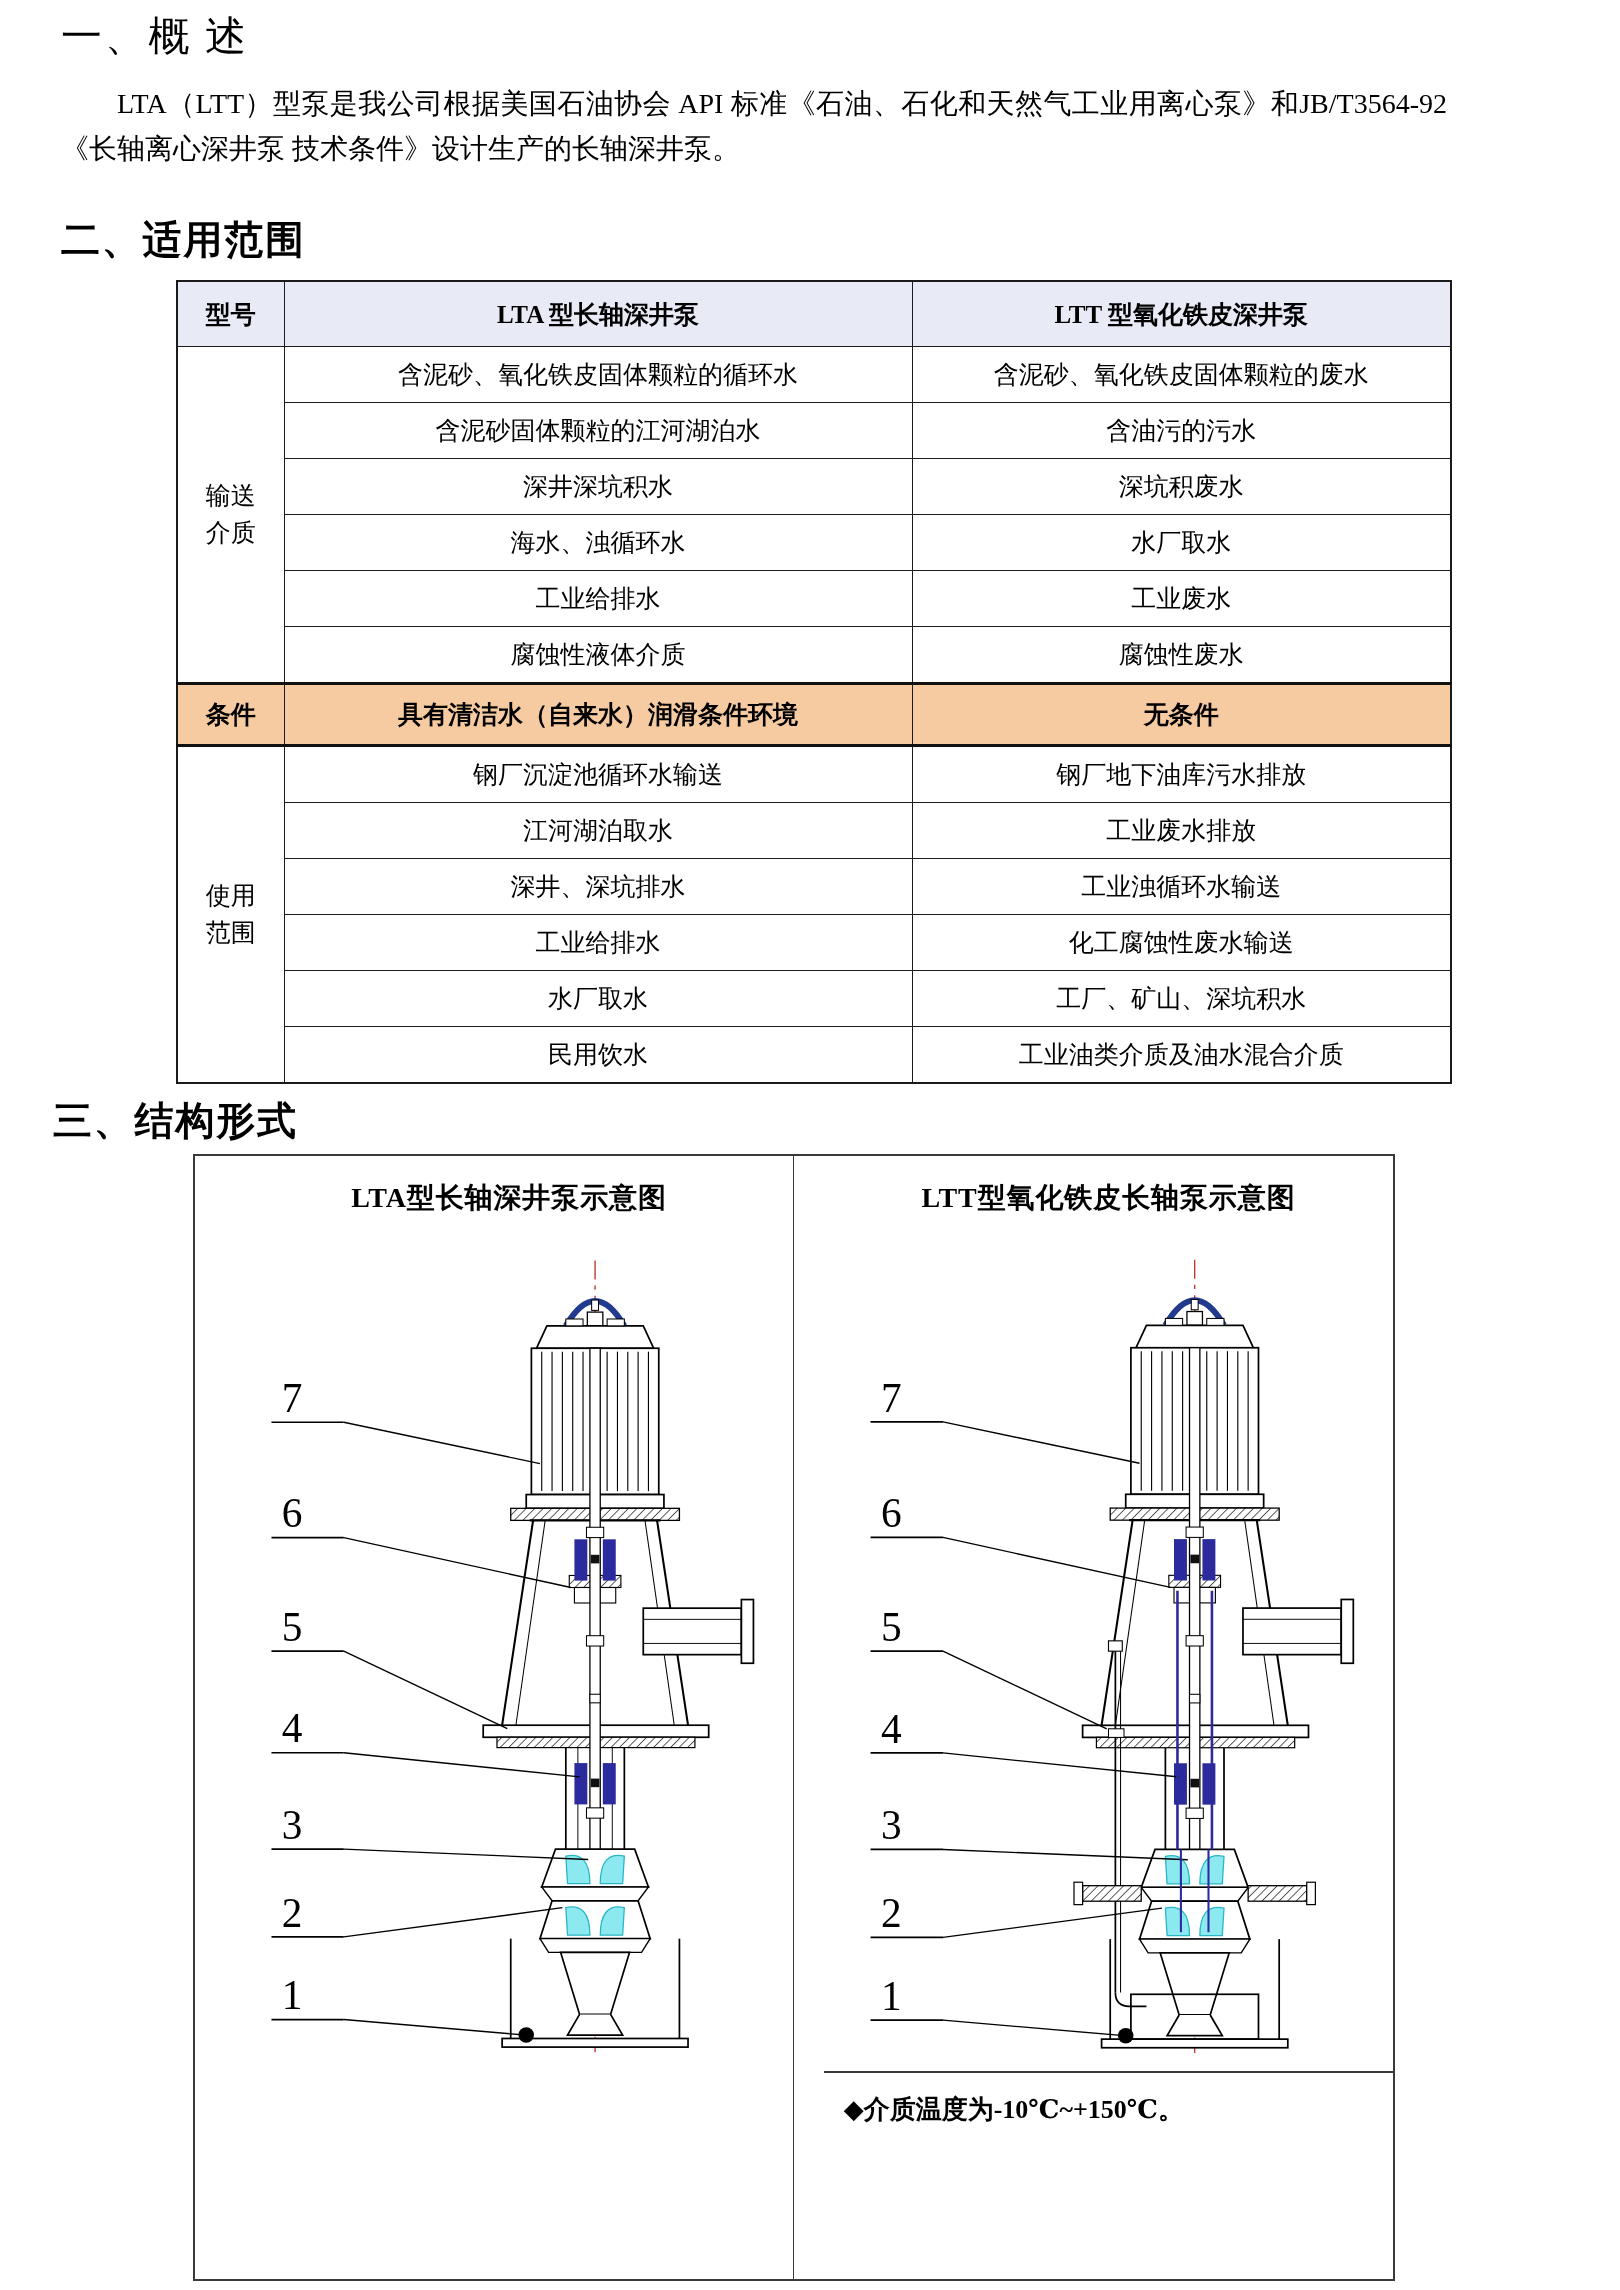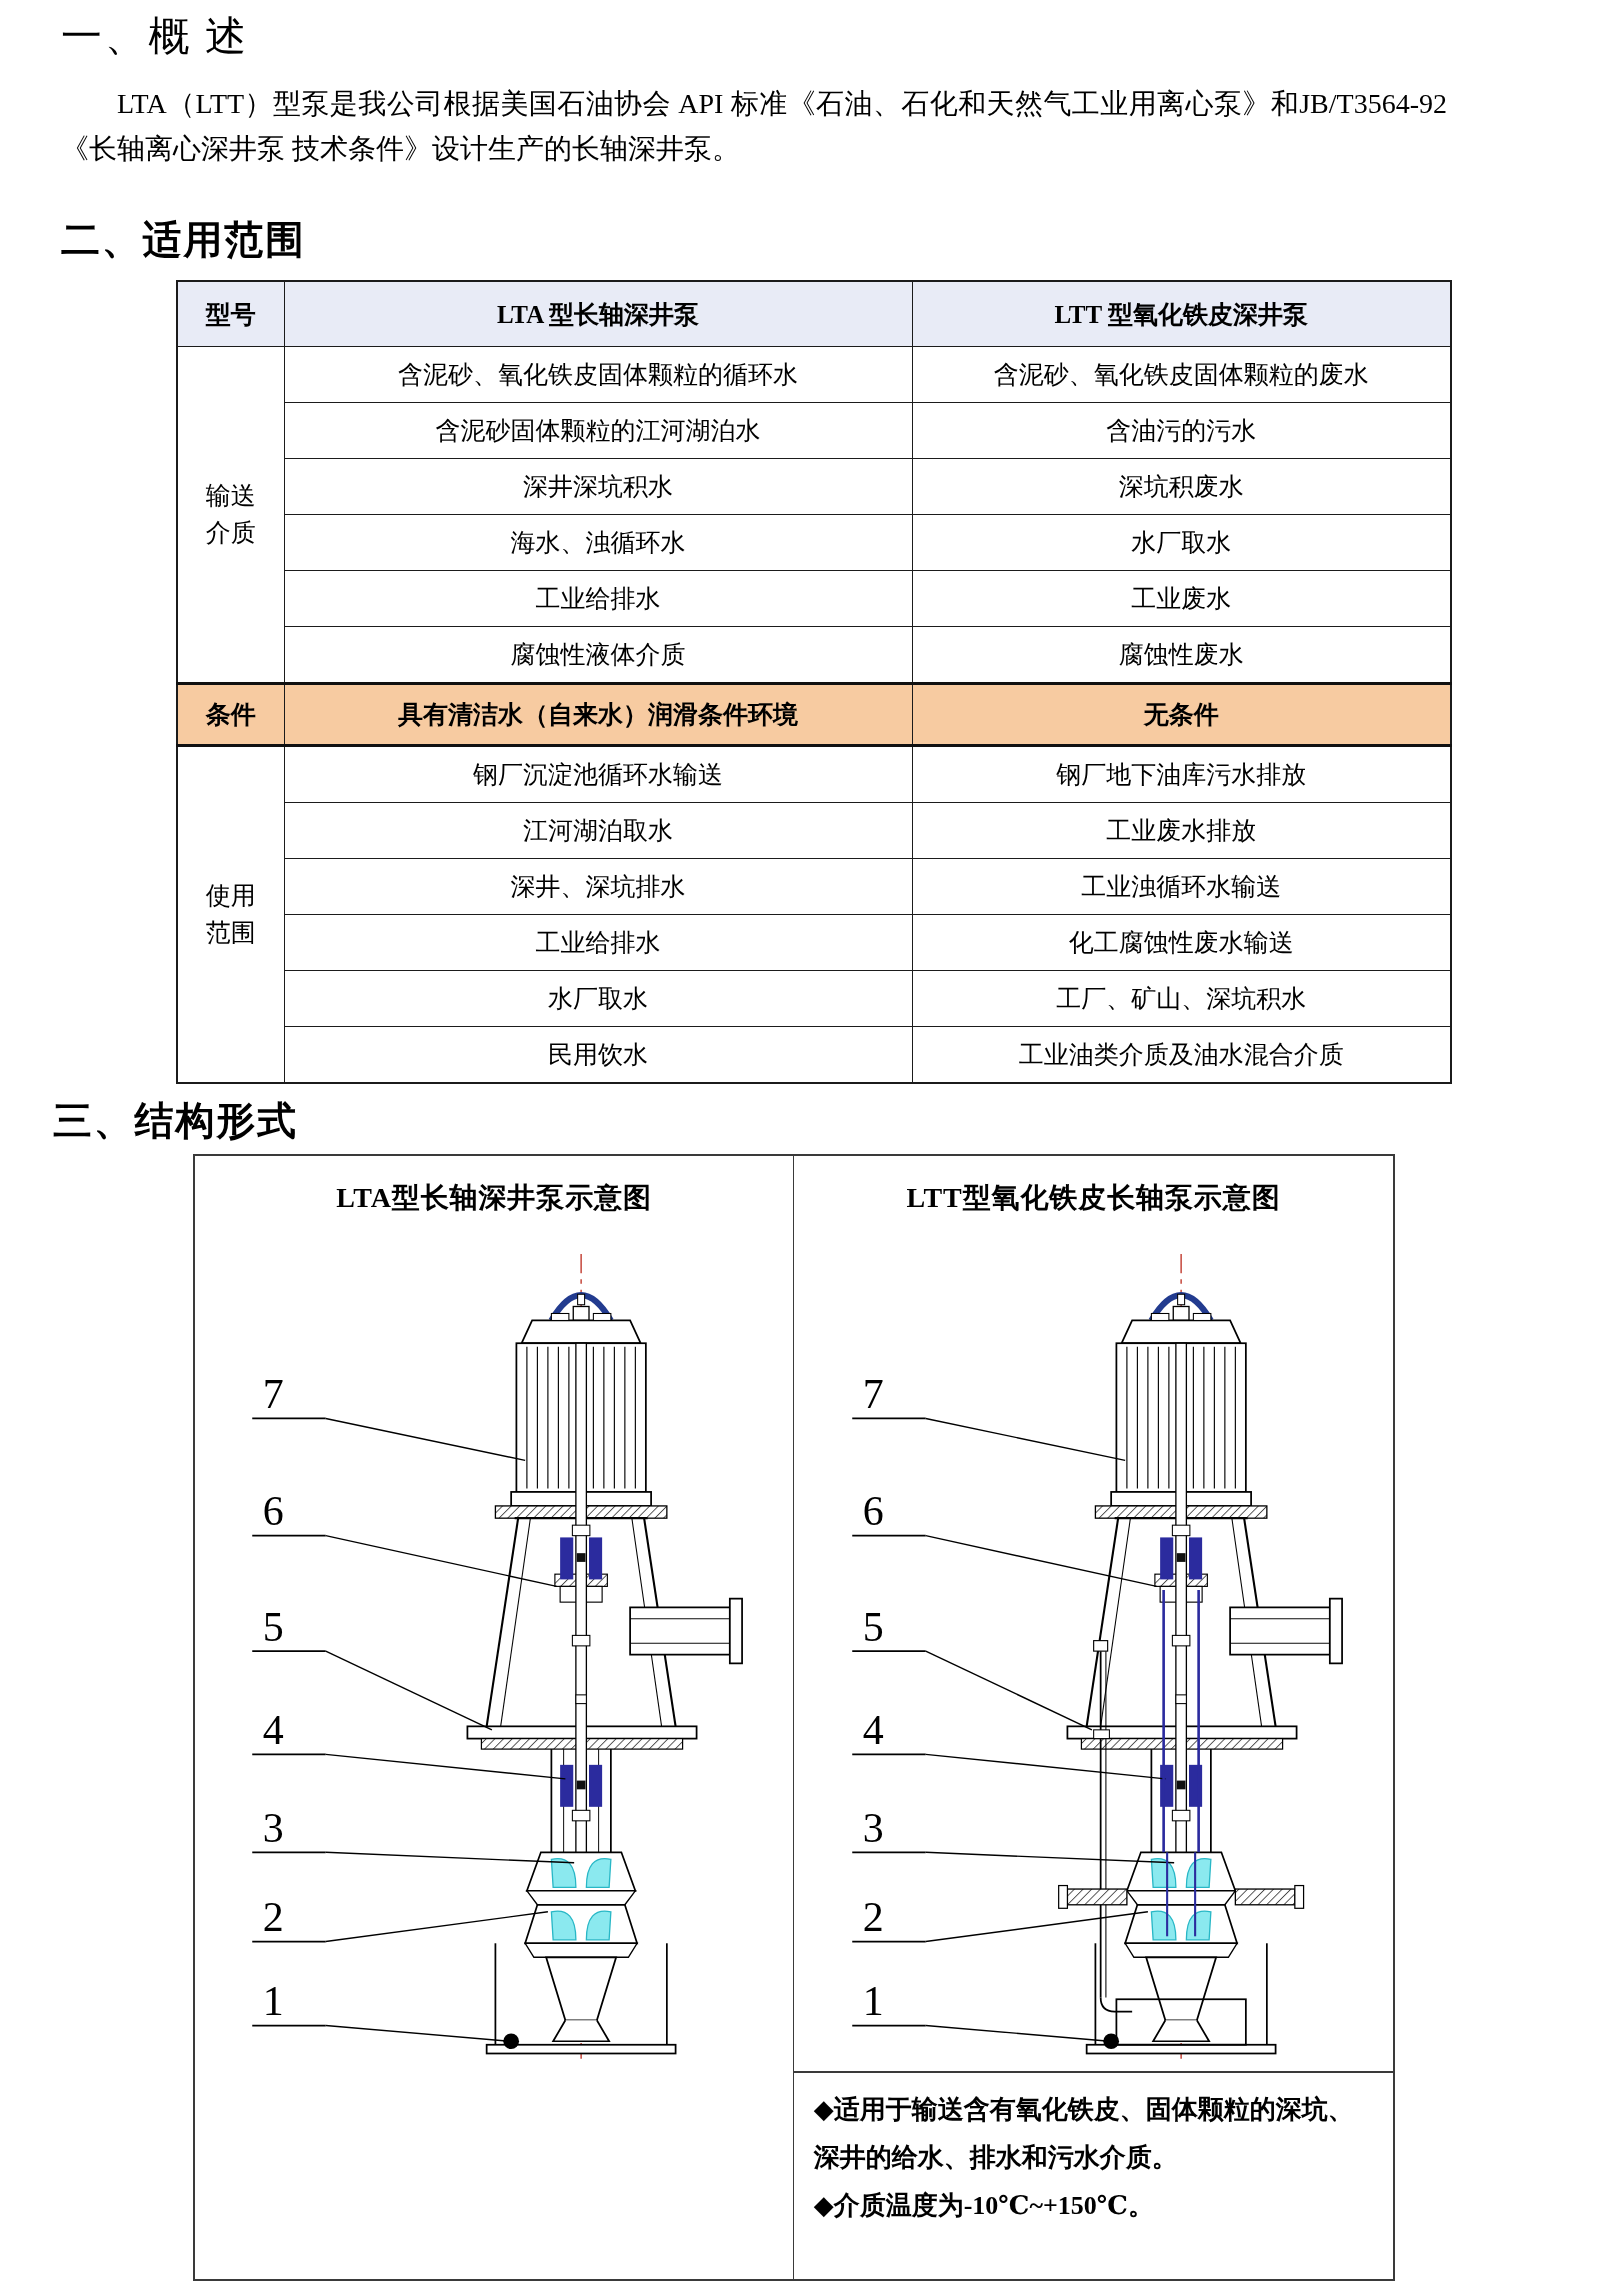--- a/index.html
+++ b/index.html
@@ -14,21 +14,21 @@
 
   .tablewrap{position:absolute;left:176px;top:280px;}
   table.apptable{border-collapse:collapse;table-layout:fixed;width:1274px;border:2.7px solid #1b1b1b;}
   table.apptable td,table.apptable th{border:1.8px solid #1b1b1b;text-align:center;vertical-align:middle;font-size:25px;padding:0 5.4px;}
   table.apptable th{height:64px;background:#E8EBF6;font-weight:bold;margin-top:36px;}
   table.apptable td{height:55px;font-weight:normal;}
   td.vlabel{white-space:pre-line;line-height:1.45;font-size:25px;}
   tr.cond td{background:#F7CBA1;font-weight:bold;border-top:3.6px solid #111;border-bottom:3.6px solid #111;height:59px;}
 
   .diagbox{position:absolute;left:193px;top:1154px;width:1202px;height:1127px;border:2.7px solid #3a3a3a;display:flex;box-sizing:border-box;}
-  .diagcol{flex:1 1 50%;display:flex;flex-direction:column;box-sizing:border-box;min-width:0;}
+  .diagcol{flex:1 1 50%;display:flex;flex-direction:column;box-sizing:border-box;min-width:0;margin-left:30px;}
   .diagcol.leftcol{border-right:1.8px solid #3a3a3a;}
   .dtitle{height:84px;flex:0 0 84px;display:flex;align-items:center;justify-content:center;font-size:28px;font-weight:bold;letter-spacing:0.9px;}
   .dfig{flex:0 0 831px;height:831px;display:flex;justify-content:center;align-items:flex-start;overflow:hidden;}
   .dfig svg{height:831px;width:auto;}
   .dnotes{flex:1 1 auto;border-top:2.7px solid #3a3a3a;font-size:26px;font-weight:bold;line-height:1.85;padding-top:12.5px;}
   .dnotes.lta{padding-left:79px;padding-right:18px;}
   .dnotes.ltt{padding-left:19.7px;padding-right:14.3px;}
   .hiddefs{position:absolute;width:0;height:0;overflow:hidden;}
 </style>
 </head>
@@ -277,20 +277,19 @@
             <rect x="330" y="560" width="18" height="10" fill="#fff" stroke="#000" stroke-width="1.2"></rect>
             <rect x="300" y="742" width="68" height="18" fill="url(#hatch)" stroke="#000" stroke-width="1.5"></rect>
             <rect x="290" y="738" width="10" height="26" fill="#fff" stroke="#000" stroke-width="1.4"></rect>
             <rect x="492" y="742" width="68" height="18" fill="url(#hatch)" stroke="#000" stroke-width="1.5"></rect>
             <rect x="560" y="738" width="10" height="26" fill="#fff" stroke="#000" stroke-width="1.4"></rect>
             <rect x="356" y="868" width="148" height="52" fill="none" stroke="#000" stroke-width="2"></rect>
           </g>
         </svg>
       </div>
       <div class="dnotes ltt">
-        <div>◆适用于输送含有氧化铁皮、固体颗粒的深坑、深井的给水、排水和污水介质。</div>
         <div>◆介质温度为-10℃~+150℃。</div>
       </div>
     </div>
   </div>
 
 </div>
 
 
 </body></html>

